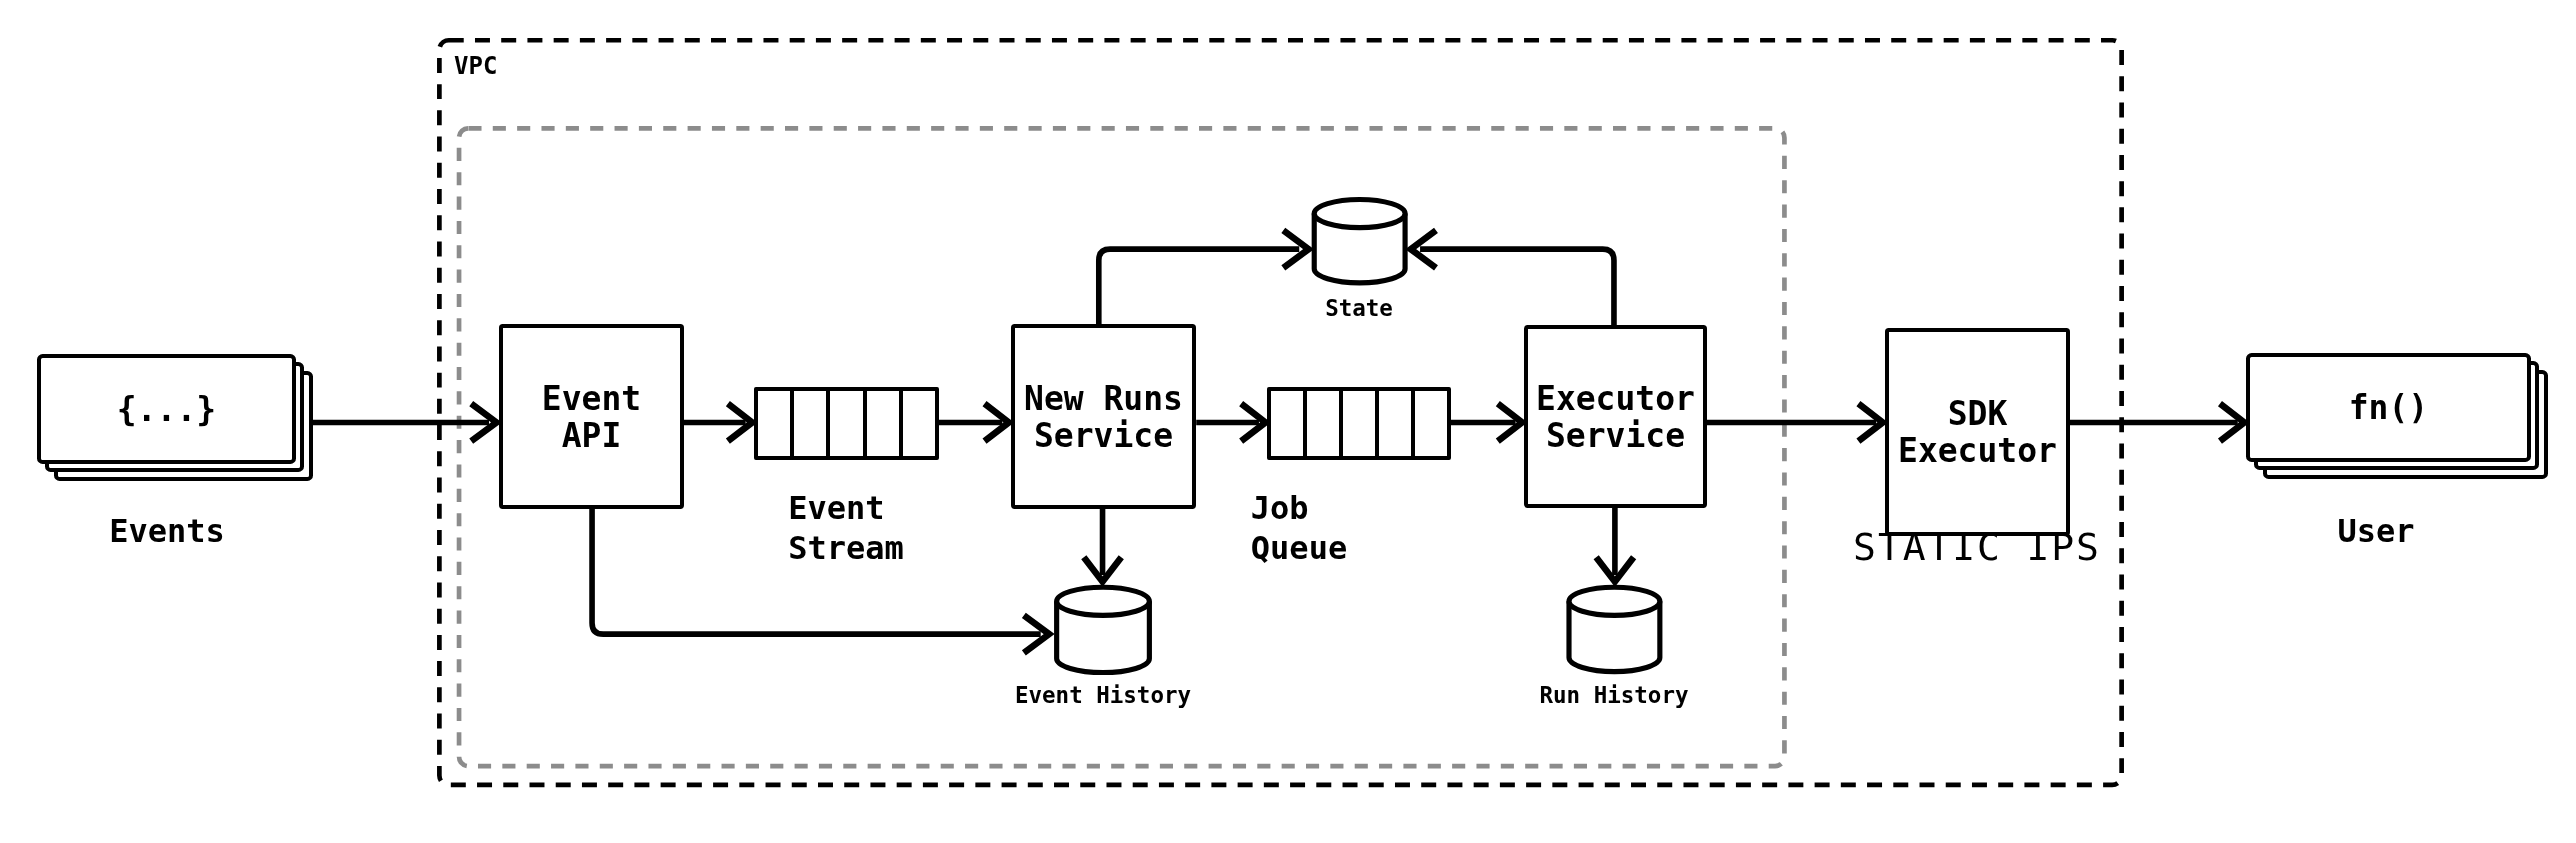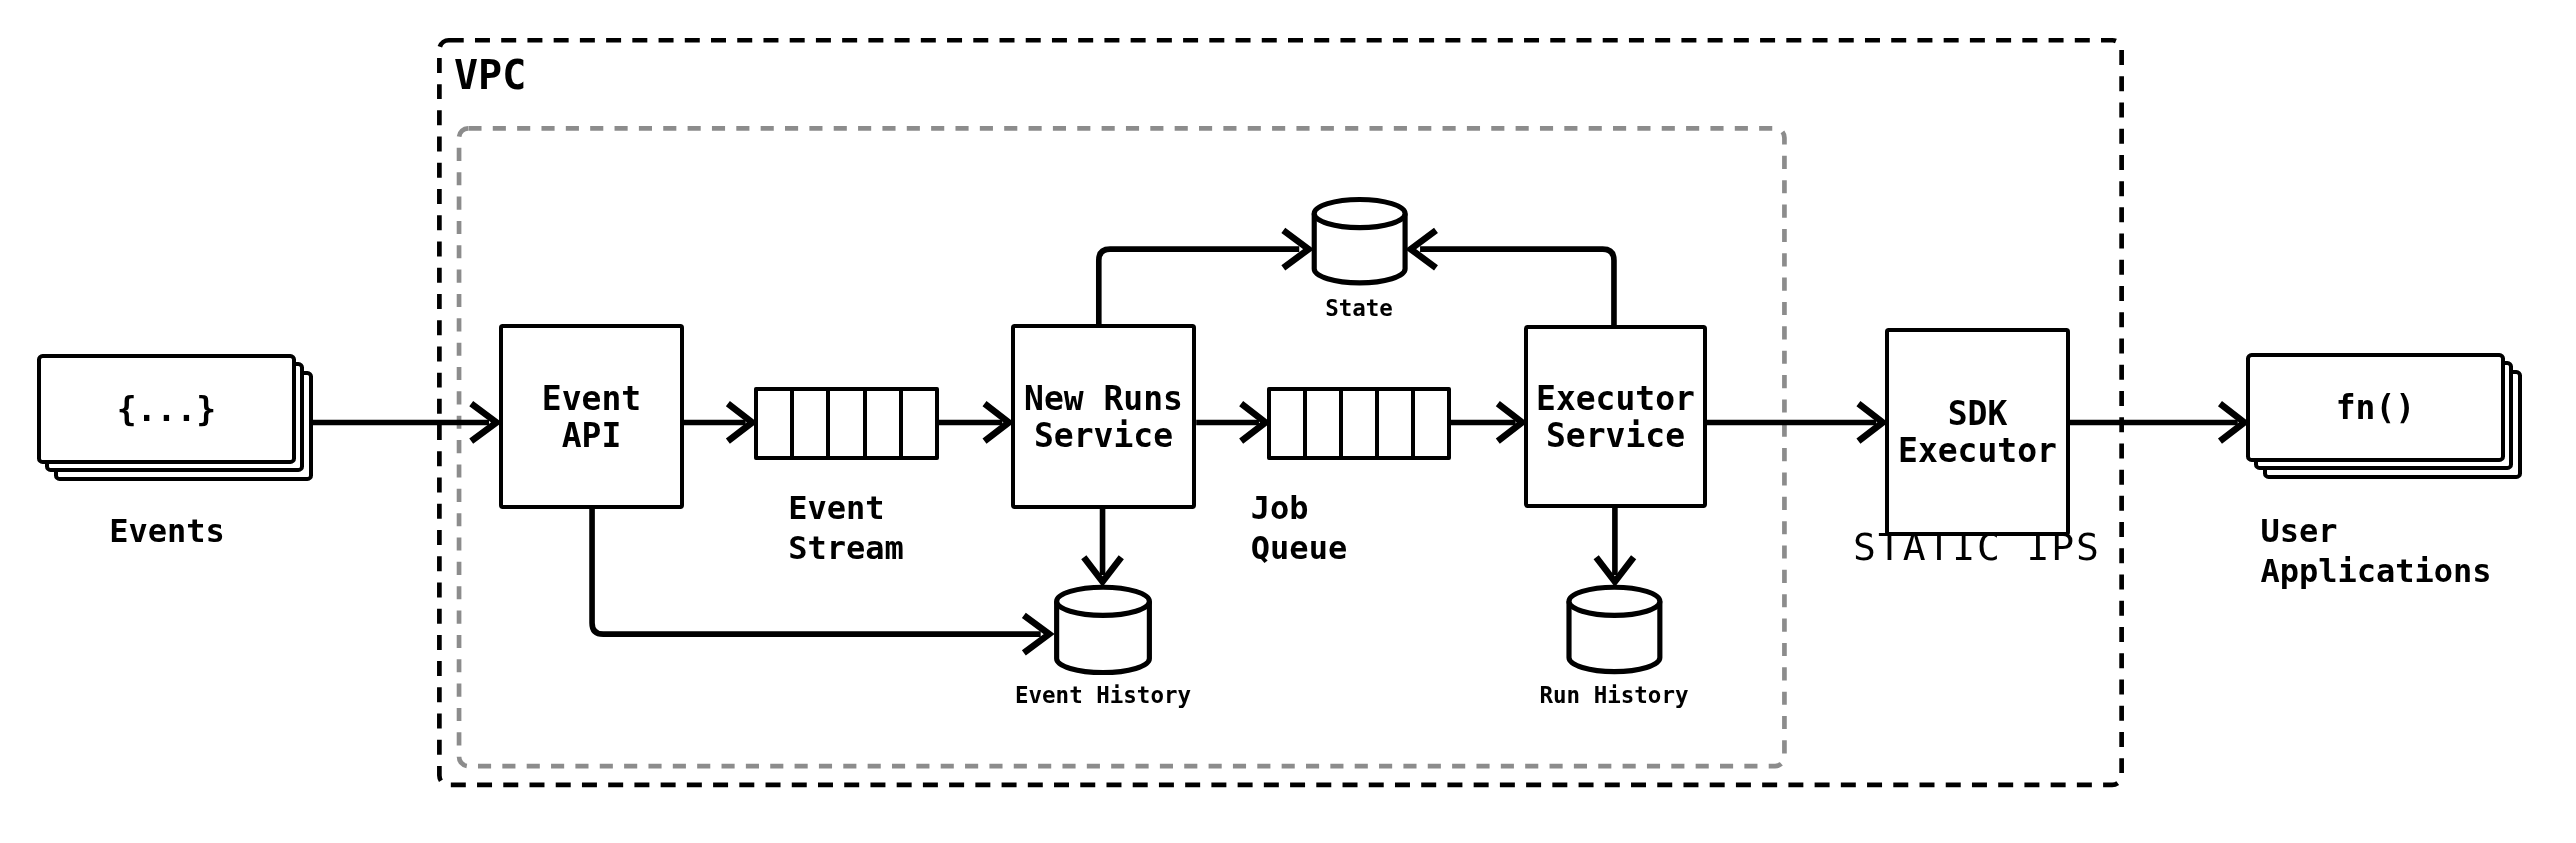--- a/index.html
+++ b/index.html
@@ -9,21 +9,21 @@
     background:#ffffff;
     font-family:"DejaVu Sans Mono","Liberation Mono",monospace;
     color:#000;
     overflow:hidden;
   }
   #edges{position:absolute;left:0;top:0;z-index:2;}
 
   
   .container-label{
     position:absolute;z-index:3;
-    font-size:40px;font-weight:bold;white-space:nowrap;
+    font-size:24px;font-weight:bold;white-space:nowrap;
   }
 
   
   .node{
     position:absolute;z-index:4;
     background:#fff;border:4.7px solid #000;border-radius:3.7px;
     display:flex;flex-direction:column;align-items:center;justify-content:center;
     box-sizing:border-box;
     font-size:33px;font-weight:bold;line-height:37px;text-align:center;
   }
@@ -183,21 +183,21 @@
 
   <div class="lbl small" style="left:1103px;top:682px;">Event History</div>
   <div class="lbl small" style="left:1614px;top:682px;">Run History</div>
 
   <div class="node" style="left:1885px;top:328px;width:185px;height:208px;">
     <span>SDK</span>
     <span>Executor</span>
   </div>
   <div class="lbl plain" style="left:1977px;top:525px;">STATIC IPS</div>
 
-  <div class="stack" style="left:2246px;top:353px;width:259px;height:109px;">
+  <div class="stack" style="left:2246px;top:353px;width:259px;height:109px;padding-left:26px;">
     <div class="layer l3"></div>
     <div class="layer l2"></div>
     <div class="front">fn()</div>
   </div>
-  <div class="lbl big" style="left:2376px;top:511px;"><span>User</span><br><span>Applications</span></div>
+  <div class="lbl big" style="left:2376px;top:511px;"><span>User</span><br></div>
 
 </div>
 
 
 </body></html>

